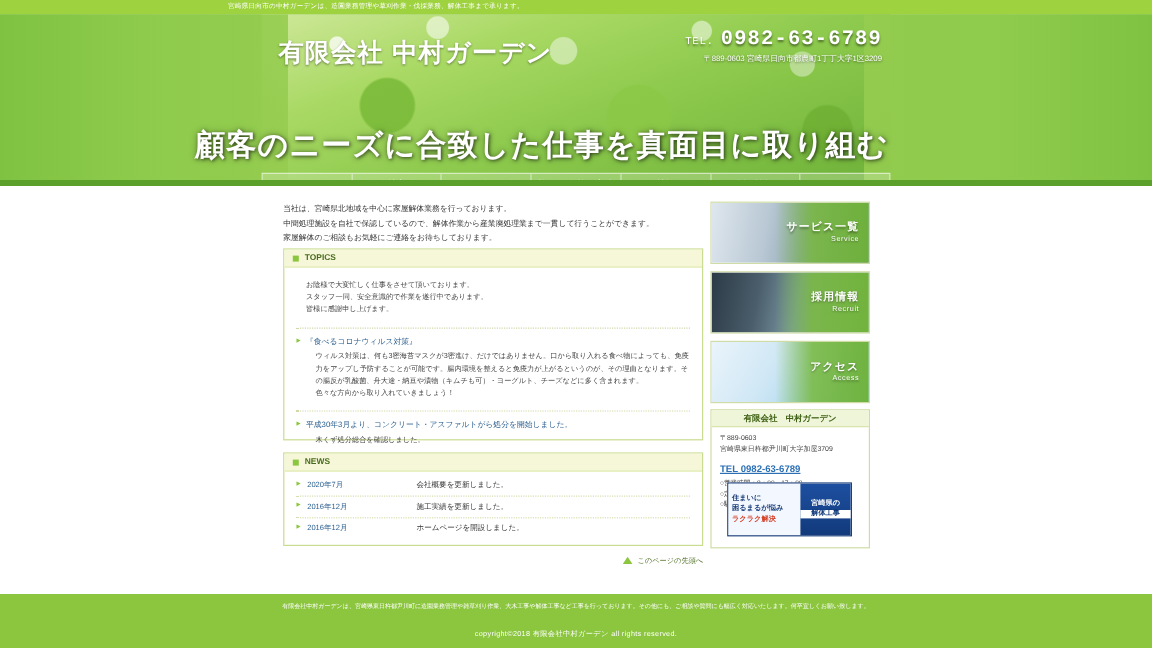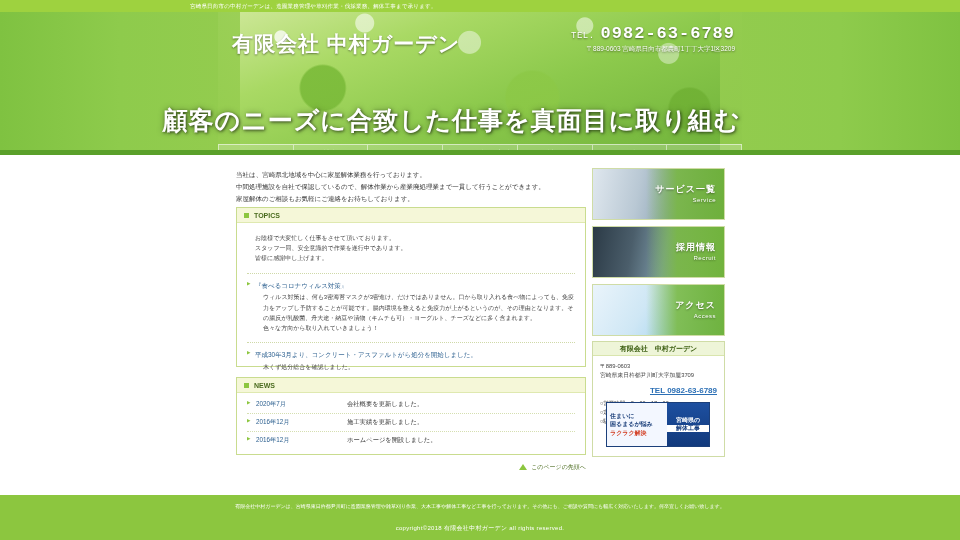--- a/index.html
+++ b/index.html
@@ -275,21 +275,20 @@
     display: flex; align-items: center; justify-content: center;
     font-size: 7px; font-weight: bold; color: #3e6014;
   }
   .infobox-body { padding: 6px 7px; }
   .ib-line { font-size: 5.8px; color: #444; line-height: 1.6; }
   .ib-tel {
     font-size: 8px; color: #2b6fb5; font-weight: bold;
     text-decoration: underline;
     margin: 5px 0 4px 0;
     cursor: pointer;
-    text-align: right;
   }
   .ib-hours { font-size: 5.5px; color: #444; line-height: 1.65; }
 
   .seal {
     position: absolute; top: 247px; left: 606px;
     width: 104px; height: 45px;
     border: 1px solid #1b3f7a;
     background: #ffffff;
     display: flex;
     overflow: hidden;

